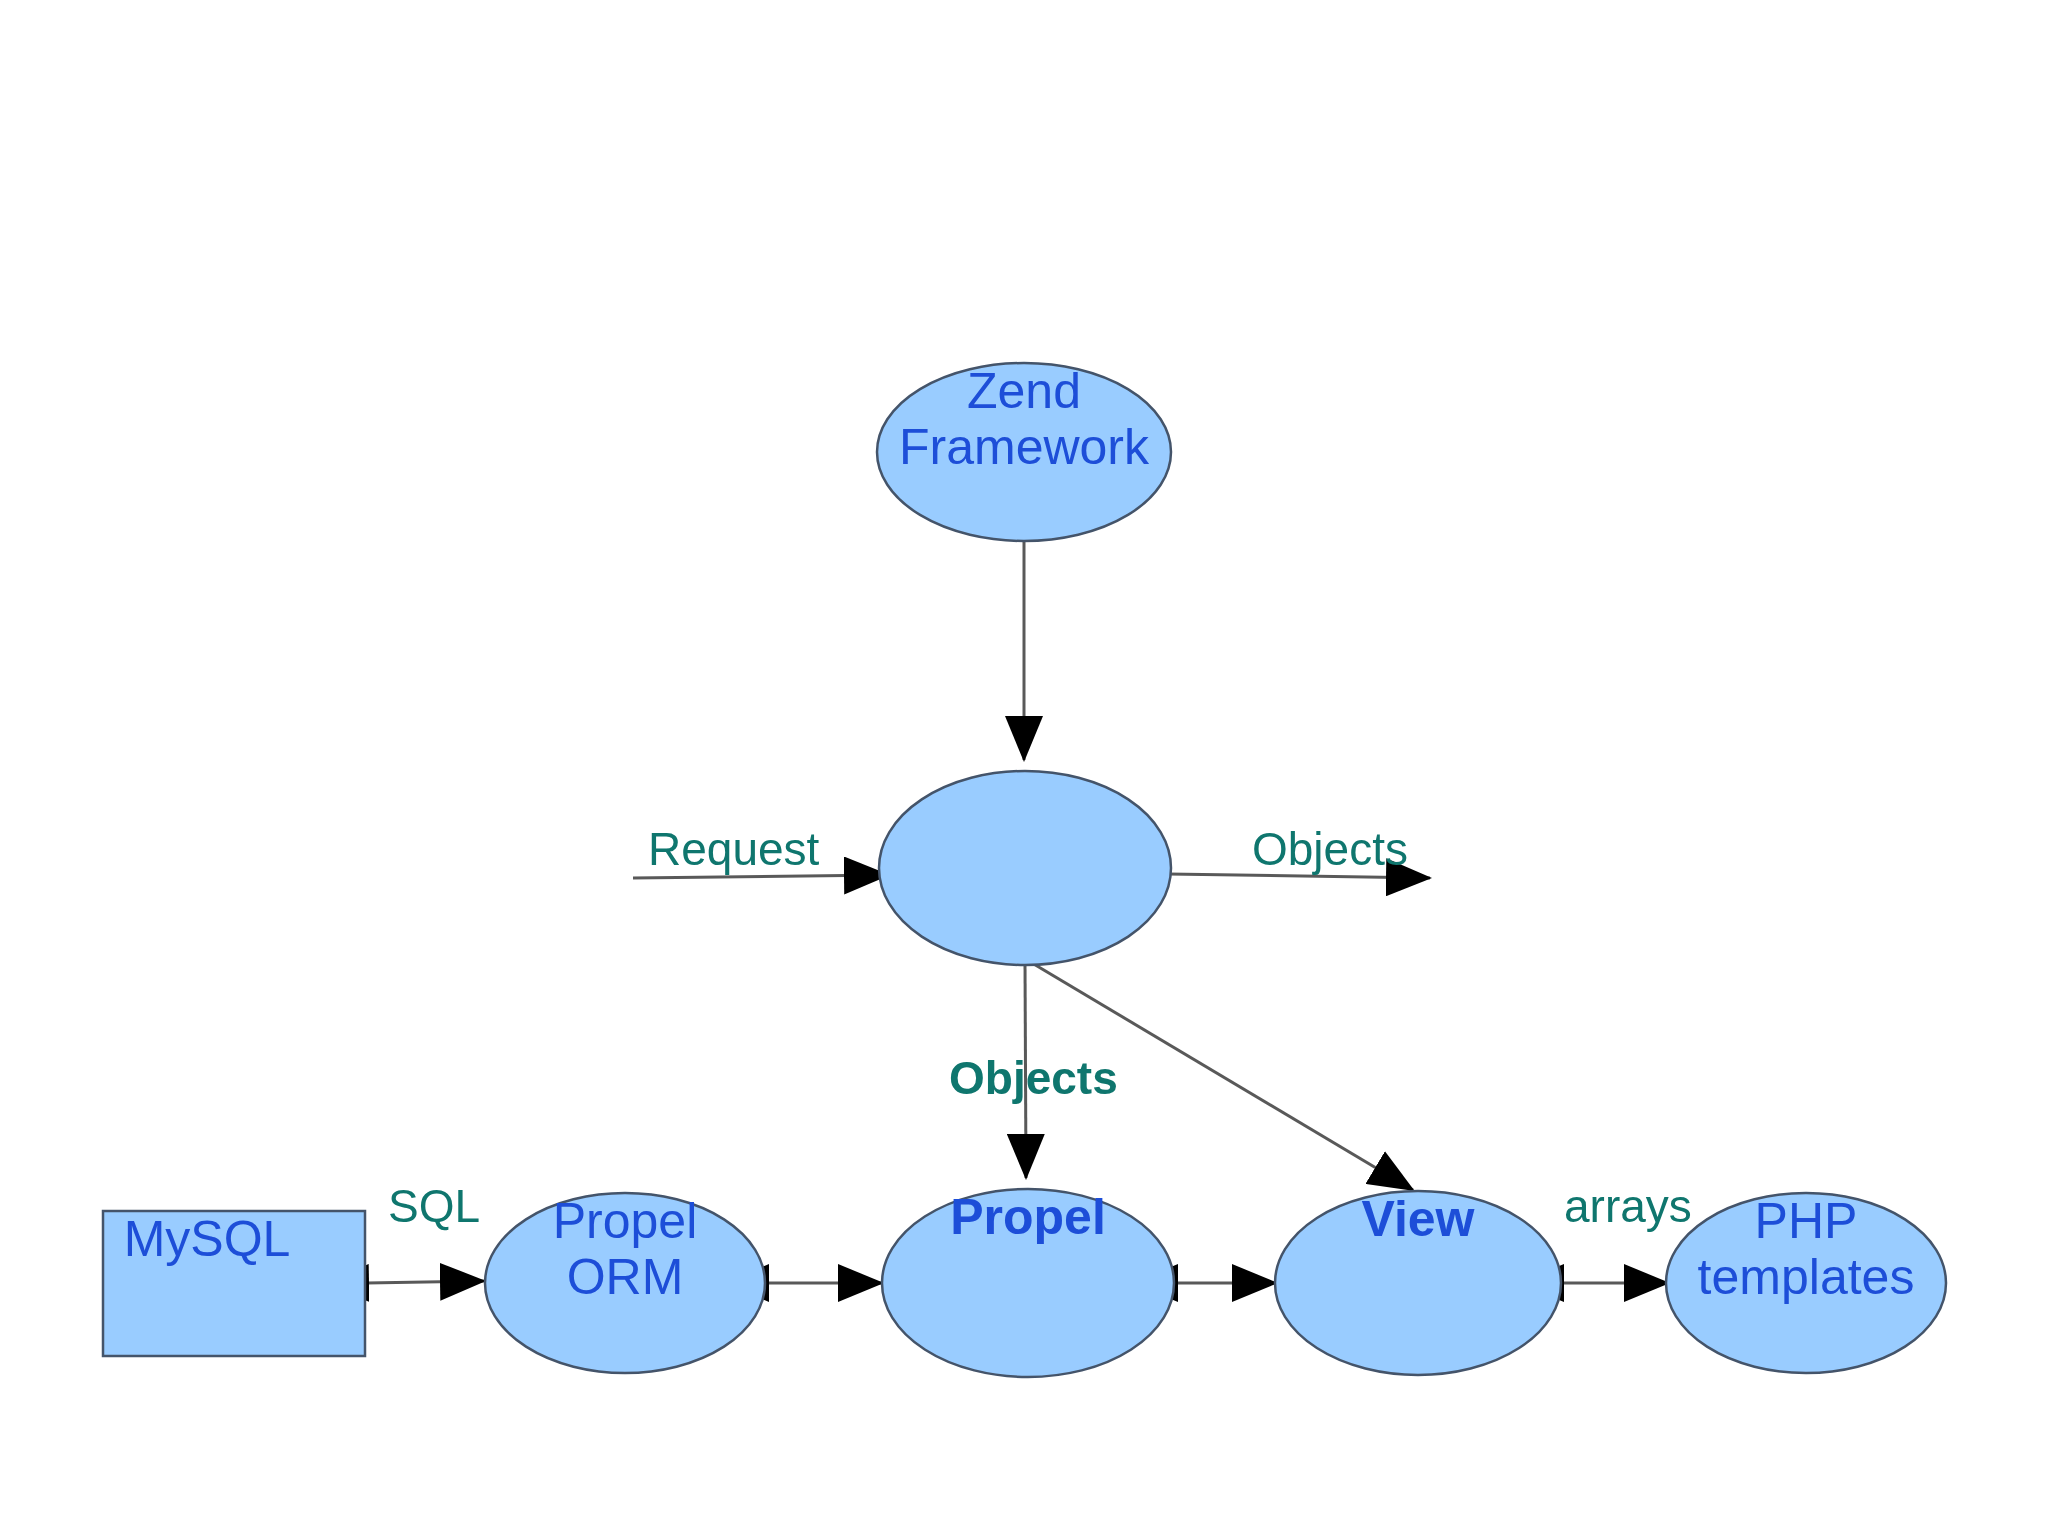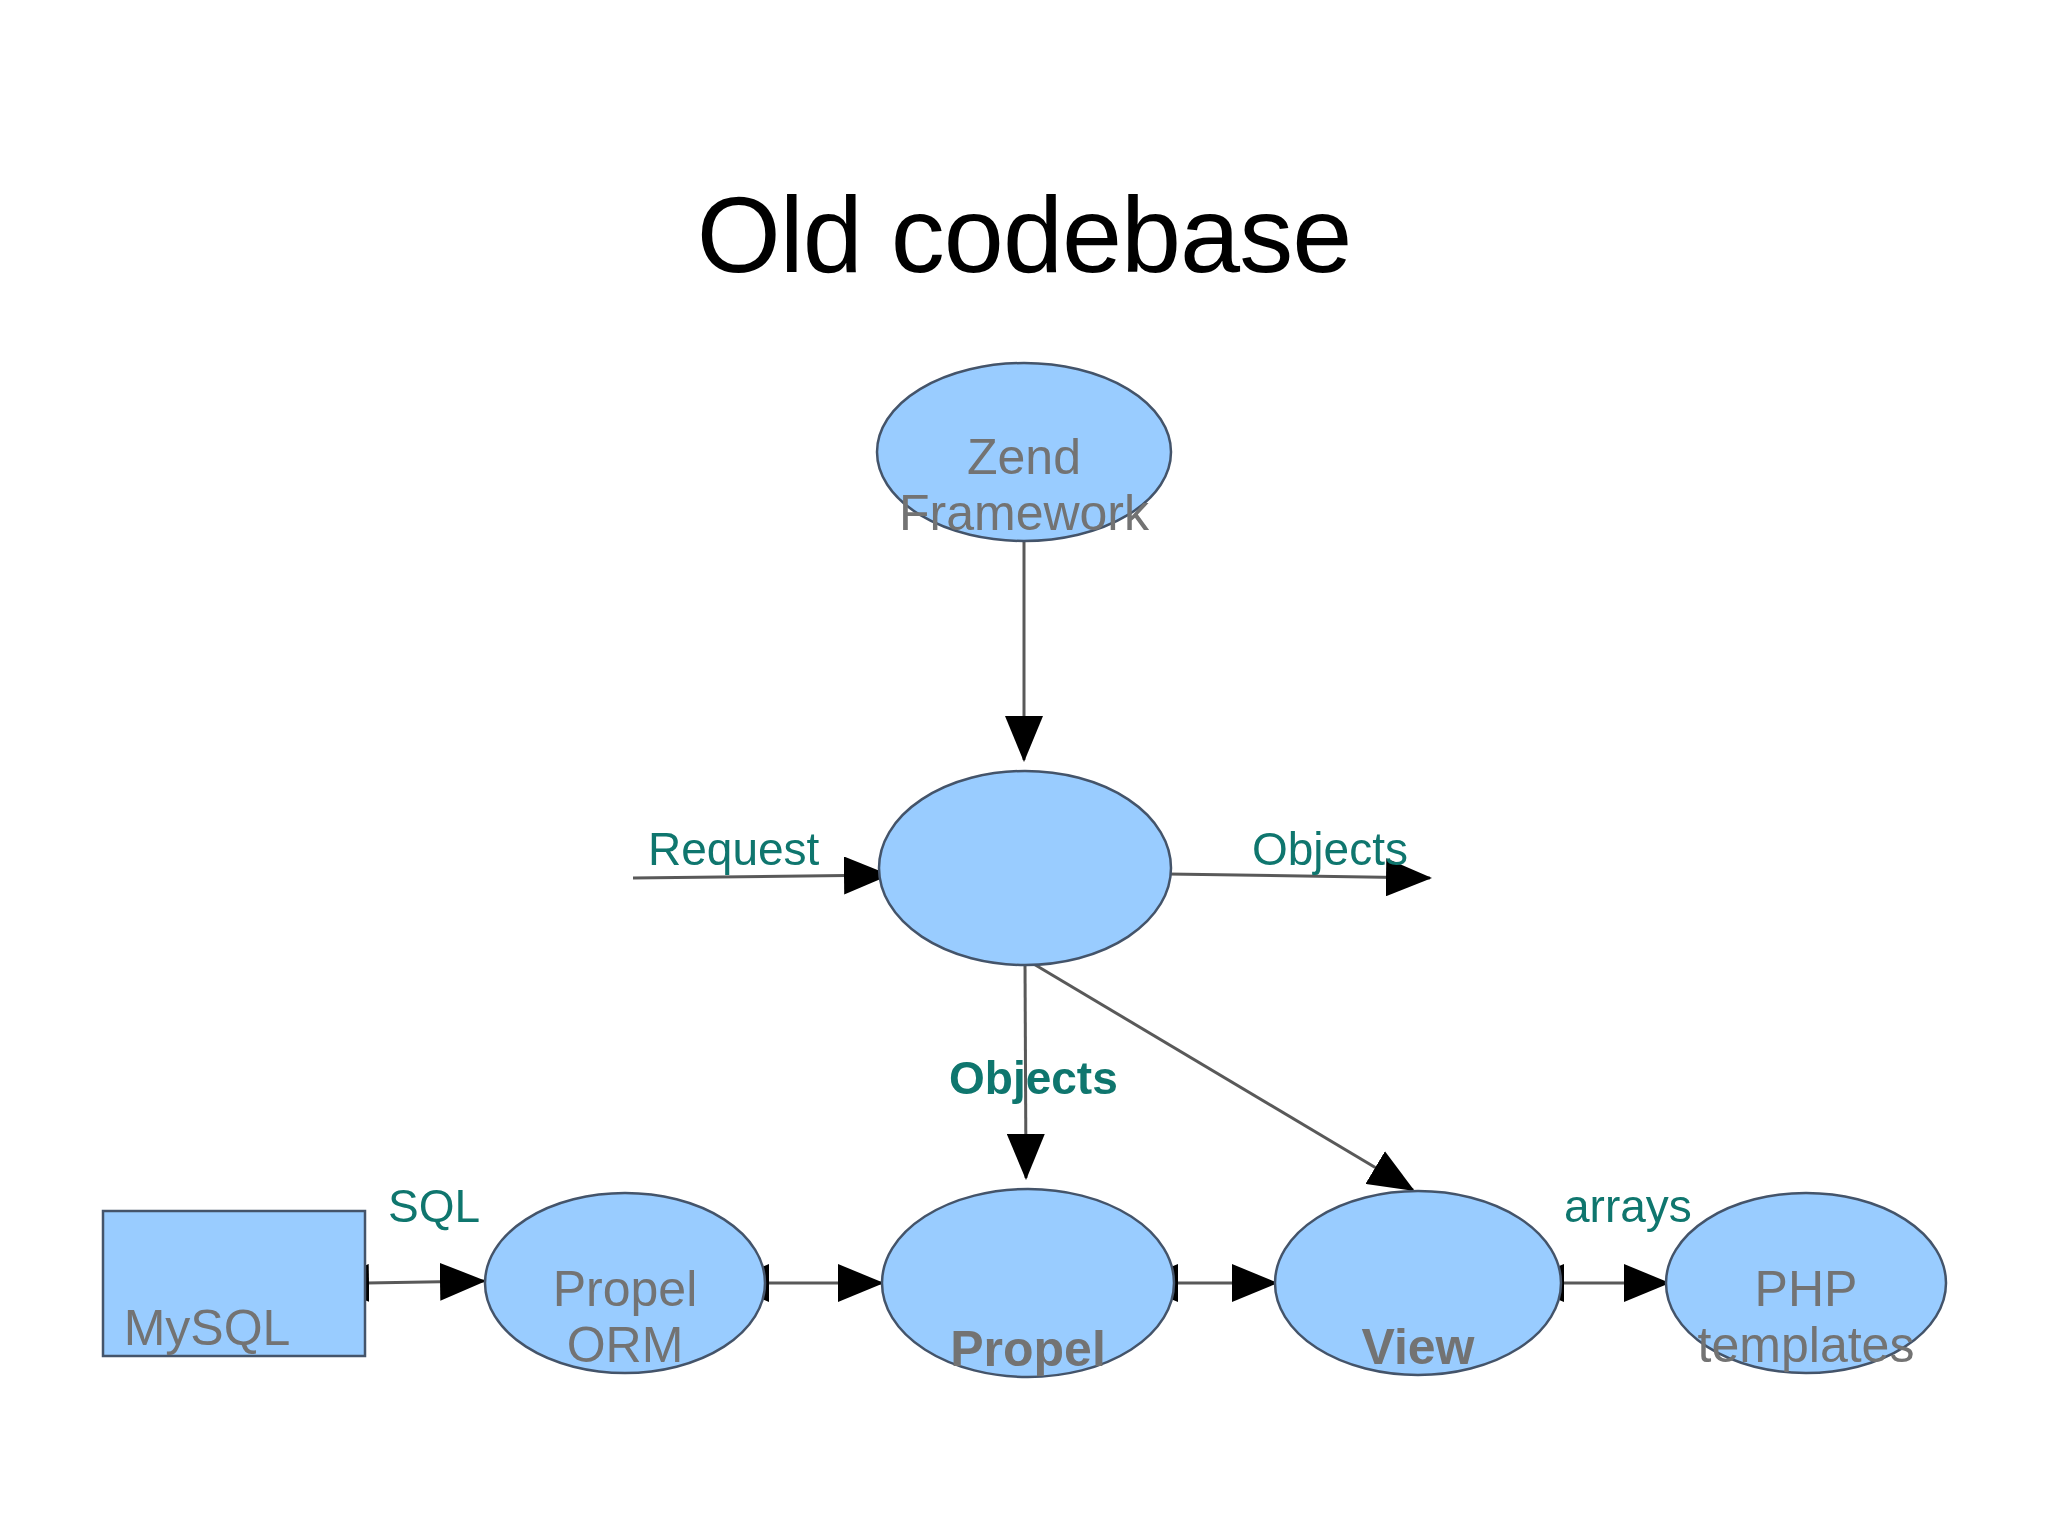--- a/index.html
+++ b/index.html
@@ -37,24 +37,24 @@
     position: absolute;
     left: 0;
     top: 0;
     width: 2048px;
     height: 1535px;
   }
   
   .node-label {
     position: absolute;
     display: flex;
-    align-items: flex-end;
+    align-items: flex-start;
     justify-content: center;
     text-align: center;
-    color: #737373;
+    color: #1d4ed8;
     pointer-events: none;
     line-height: 1.12;
   }
   .node-label span { display: block; }
   .lbl-regular { font-weight: normal; }
   .lbl-bold { font-weight: bold; }
 
   .edge-label {
     position: absolute;
     white-space: nowrap;
@@ -62,21 +62,20 @@
     font-size: 46px;
     line-height: 1;
   }
   .edge-label.bold { font-weight: bold; }
 </style>
 </head>
 <body>
 
 <div id="slide">
 
-  <h1 id="slide-title">Old codebase</h1>
 
   <svg id="diagram-svg" viewBox="0 0 2048 1535" preserveAspectRatio="none" xmlns="http://www.w3.org/2000/svg">
     <defs>
       <marker id="arrowEnd" markerWidth="10" markerHeight="8" refX="9.2" refY="4" orient="auto" markerUnits="userSpaceOnUse">
         <path d="M0,0 L10,4 L0,8 z" fill="#000000"></path>
       </marker>
       <marker id="arrowStart" markerWidth="10" markerHeight="8" refX="0.8" refY="4" orient="auto-start-reverse" markerUnits="userSpaceOnUse">
         <path d="M0,0 L10,4 L0,8 z" fill="#000000"></path>
       </marker>
       <marker id="arrowEndBig" markerWidth="46" markerHeight="38" refX="44" refY="19" orient="auto" markerUnits="userSpaceOnUse">

